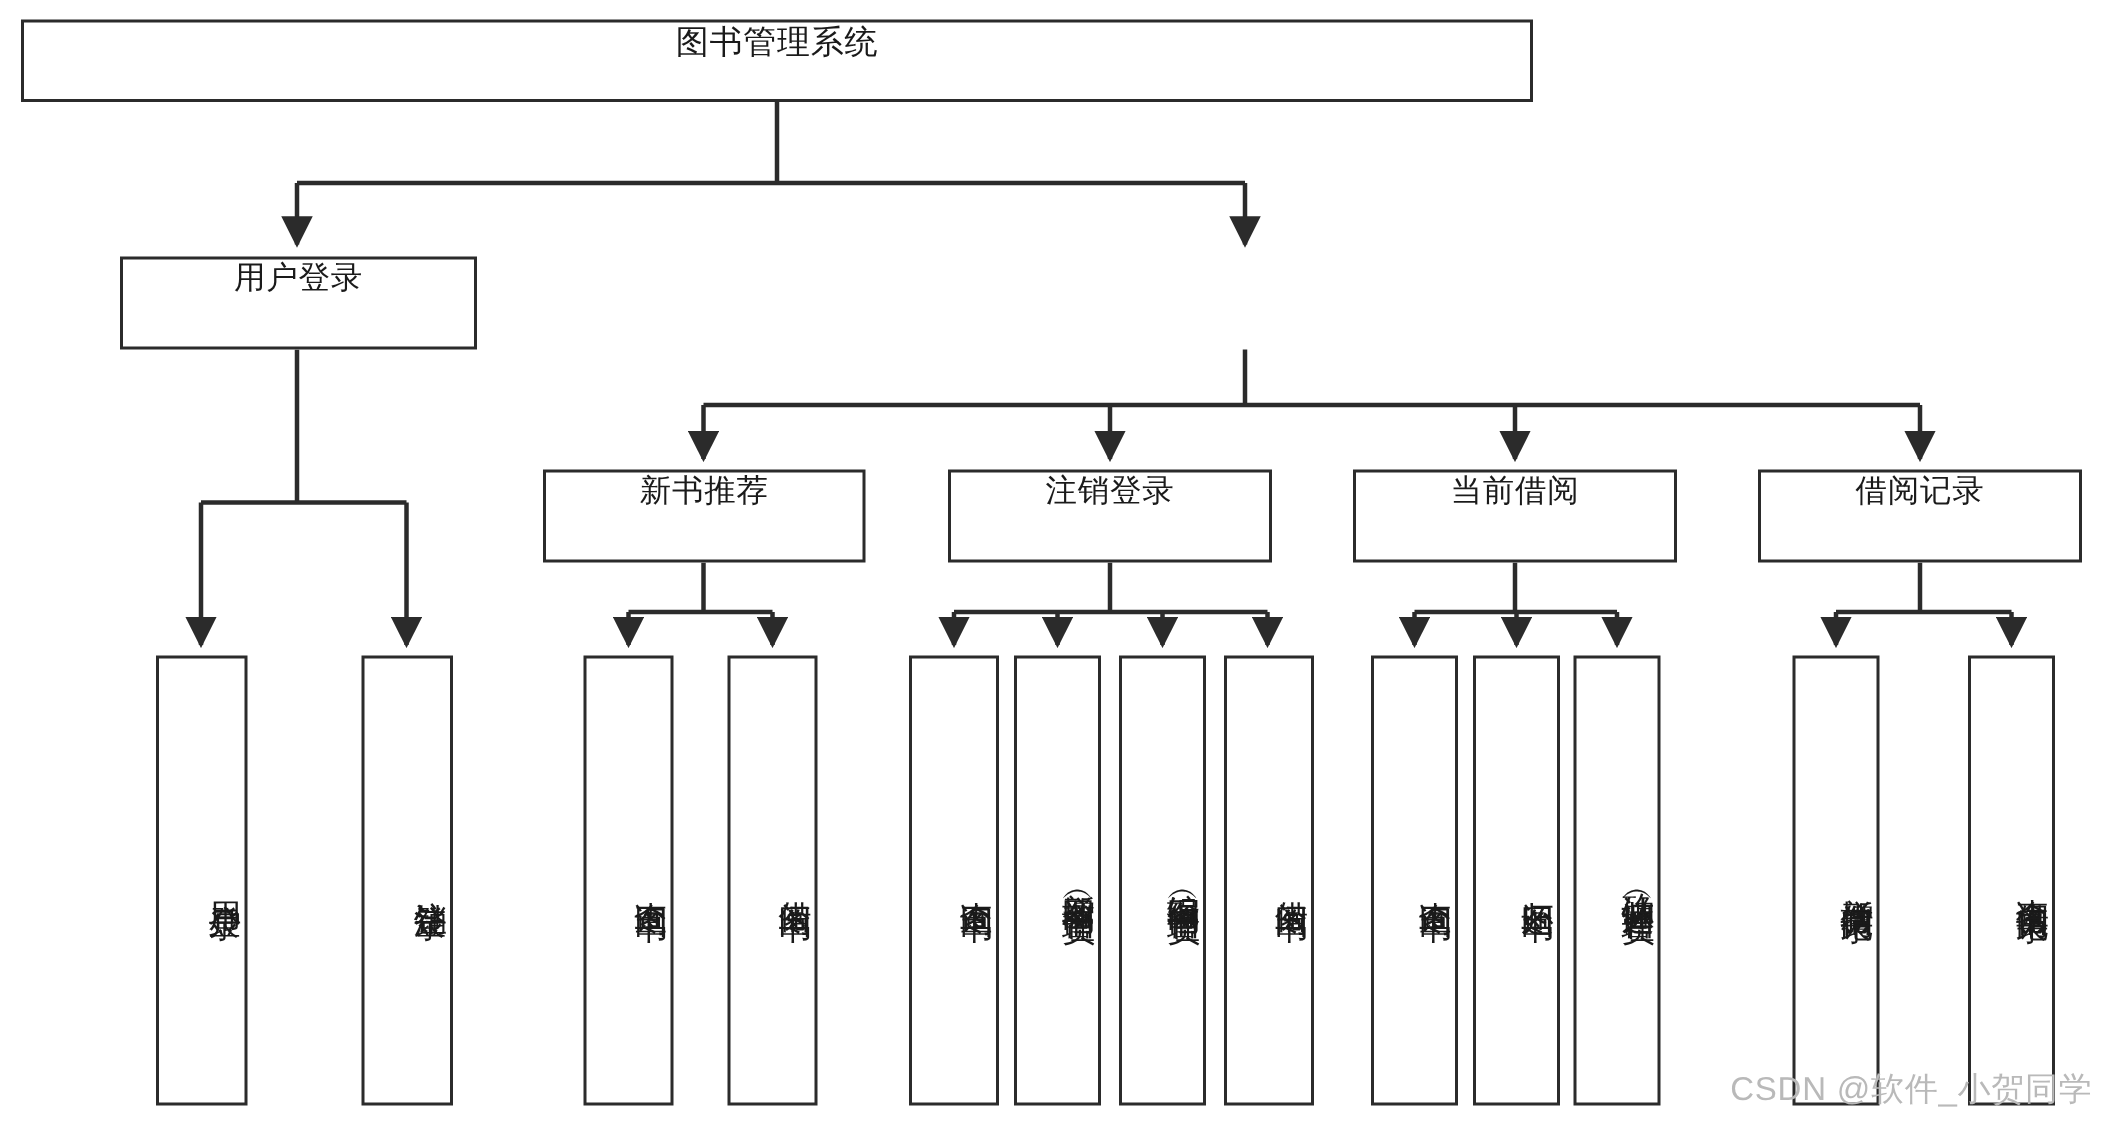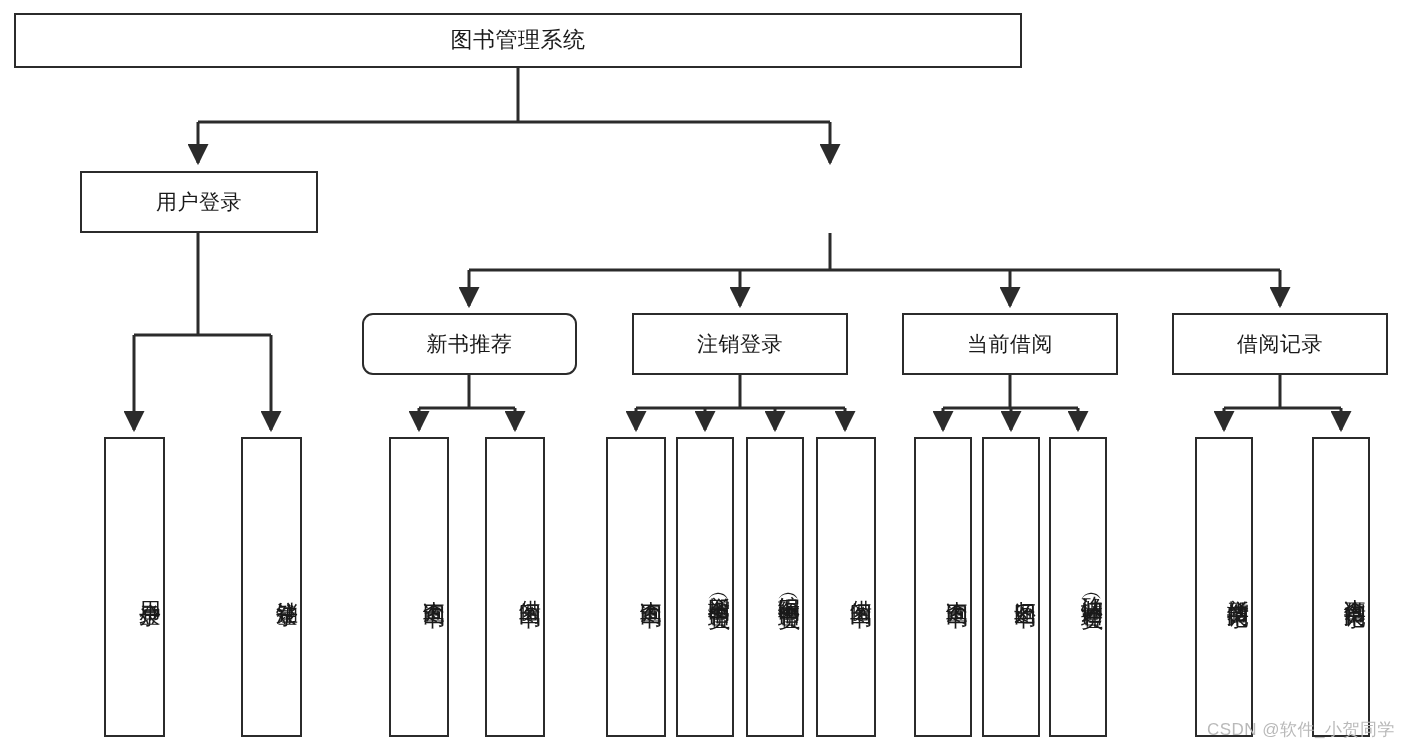--- a/index.html
+++ b/index.html
@@ -23,21 +23,20 @@
     height: 747px;
     pointer-events: none;
   }
   .node {
     position: absolute;
     box-sizing: border-box;
     border: 2px solid #2b2b2b;
     background: #ffffff;
     color: #1a1a1a;
     display: flex;
-    align-items: center;
     justify-content: center;
     text-align: center;
     z-index: 2;
   }
   .node-h {
     font-size: 21px;
     line-height: 1.2;
     letter-spacing: 0.5px;
   }
   .node-root {
@@ -51,21 +50,21 @@
     letter-spacing: 2px;
     padding: 8px 0;
     align-items: flex-start;
     justify-content: center;
     white-space: nowrap;
   }
   .watermark {
     position: absolute;
     right: 10px;
     bottom: 6px;
-    font-size: 17px;
+    font-size: 22px;
     color: #b9b9b9;
     letter-spacing: 0.5px;
     z-index: 5;
     white-space: nowrap;
   }
 </style>
 </head>
 <body>
 
 <div id="canvas">
@@ -122,21 +121,21 @@
   </svg>
 
   <div class="node node-h node-root" style="left:14px; top:13px; width:1008px; height:55px;">
     <span>图书管理系统</span>
   </div>
 
   <div class="node node-h" style="left:80px; top:171px; width:238px; height:62px;">
     <span>用户登录</span>
   </div>
 
-  <div class="node node-h" style="left:362px; top:313px; width:215px; height:62px;border-radius:11px;">
+  <div class="node node-h" style="left:362px; top:313px; width:215px; height:62px;">
     <span>新书推荐</span>
   </div>
   <div class="node node-h" style="left:632px; top:313px; width:216px; height:62px;">
     <span>注销登录</span>
   </div>
   <div class="node node-h" style="left:1172px; top:313px; width:216px; height:62px;">
     <span>借阅记录</span>
   </div>
   <div class="node node-h" style="left:902px; top:313px; width:216px; height:62px;">
     <span>当前借阅</span>

